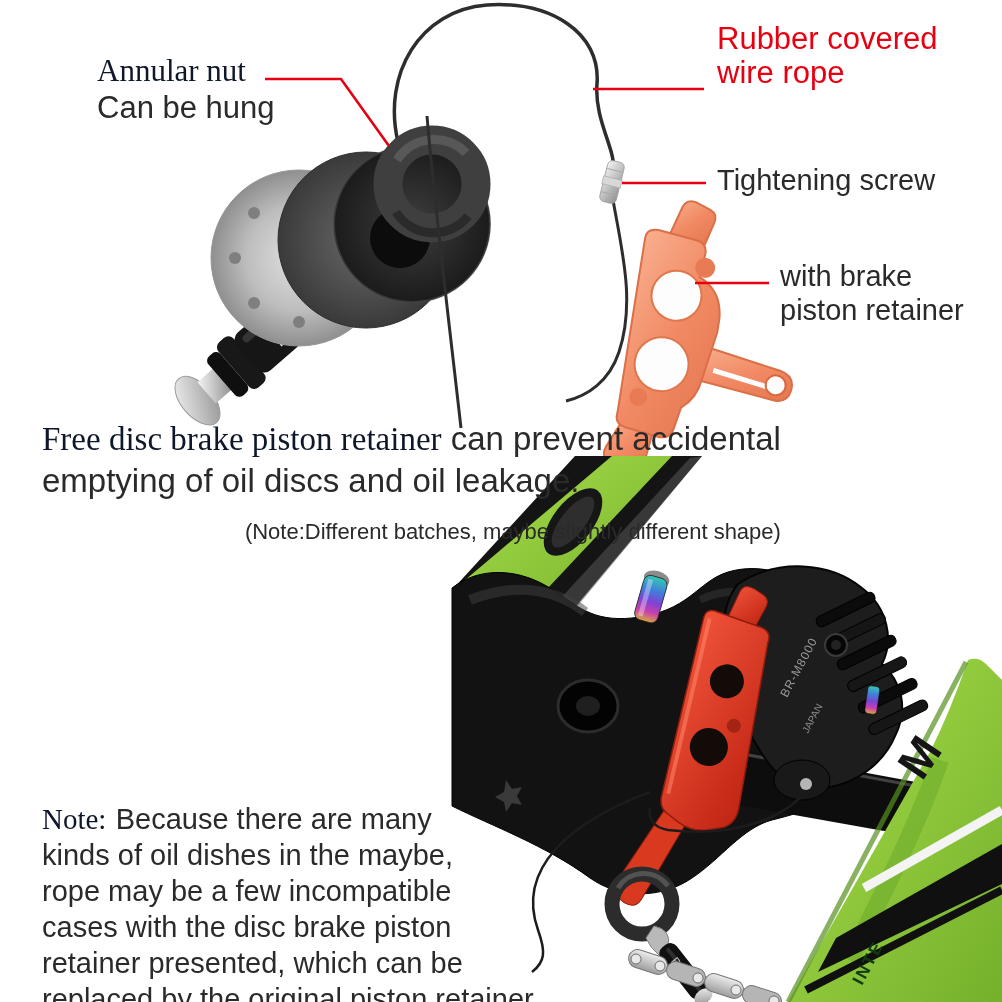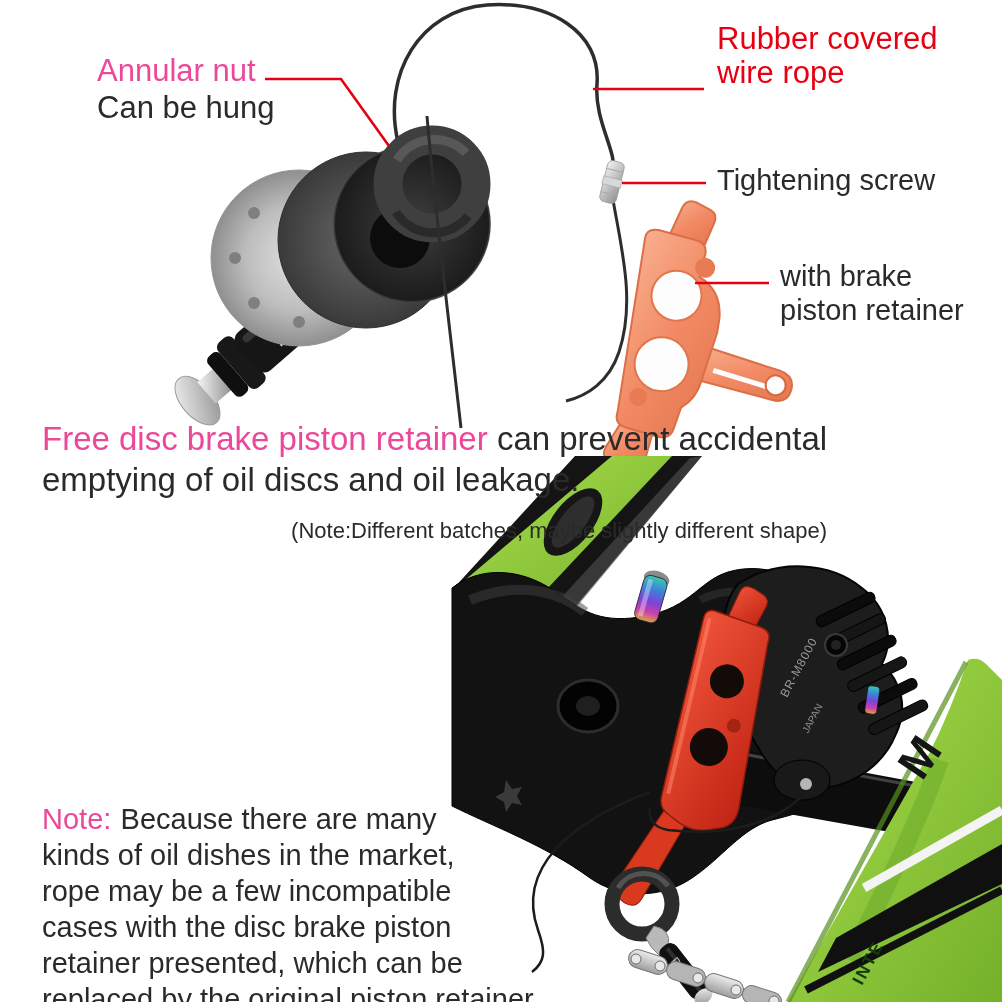--- a/index.html
+++ b/index.html
@@ -3,21 +3,21 @@
 <meta charset="utf-8">
 <style>
   html,body{margin:0;padding:0;background:#fff;}
   .page{position:relative;width:1002px;height:1002px;background:#ffffff;overflow:hidden;
         font-family:"Liberation Sans",sans-serif;color:#2a2a2a;}
   svg{display:block;}
   .photo-top{position:absolute;left:0;top:0;z-index:1;pointer-events:none;}
   .photo-bottom{position:absolute;left:420px;top:455px;z-index:1;pointer-events:none;}
   .leader-svg{position:absolute;left:0;top:0;z-index:3;pointer-events:none;}
   .txt{position:absolute;z-index:4;white-space:nowrap;}
-  .red{color:#ec4899;}
+  .red{color:#0f172a;font-family:Liberation Serif, serif;}
   .c-annular{left:97px;top:52px;font-size:31px;line-height:37px;font-weight:500;}
   .c-rubber{left:717px;top:22px;}
   .c-rubber .t{font-size:31px;line-height:34px;font-weight:500;color:#e60012;}
   .c-rubber .d{font-size:26px;line-height:31px;margin-top:8px;font-weight:500;}
   .c-tight{left:717px;top:164px;font-size:29px;font-weight:500;}
   .c-disc{left:780px;top:259px;font-size:29px;line-height:34px;font-weight:500;}
   .feature{left:42px;top:418px;font-size:33px;line-height:41px;font-weight:500;}
   .feature .small{font-size:22px;font-weight:400;margin-top:10px;text-align:right;}
   .bottom-note{left:42px;top:801px;font-size:29px;line-height:36px;font-weight:500;}
   .note-label{margin-right:0.32em;}
@@ -297,20 +297,20 @@
   </div>
 
   <div class="txt feature">
     <div><span class="red">Free disc brake piston retainer</span><span> can prevent accidental</span></div>
     <div>emptying of oil discs and oil leakage.</div>
     <div class="small">(Note:Different batches, maybe slightly different shape)</div>
   </div>
 
   <div class="txt bottom-note">
     <div><span class="red note-label">Note:</span><span>Because there are many</span></div>
-    <div>kinds of oil dishes in the market,</div>
+    <div>kinds of oil dishes in the maybe,</div>
     <div>rope may be a few incompatible</div>
     <div>cases with the disc brake piston</div>
     <div>retainer presented, which can be</div>
     <div>replaced by the original piston retainer.</div>
   </div>
 
 </div>
 
 </body></html>

